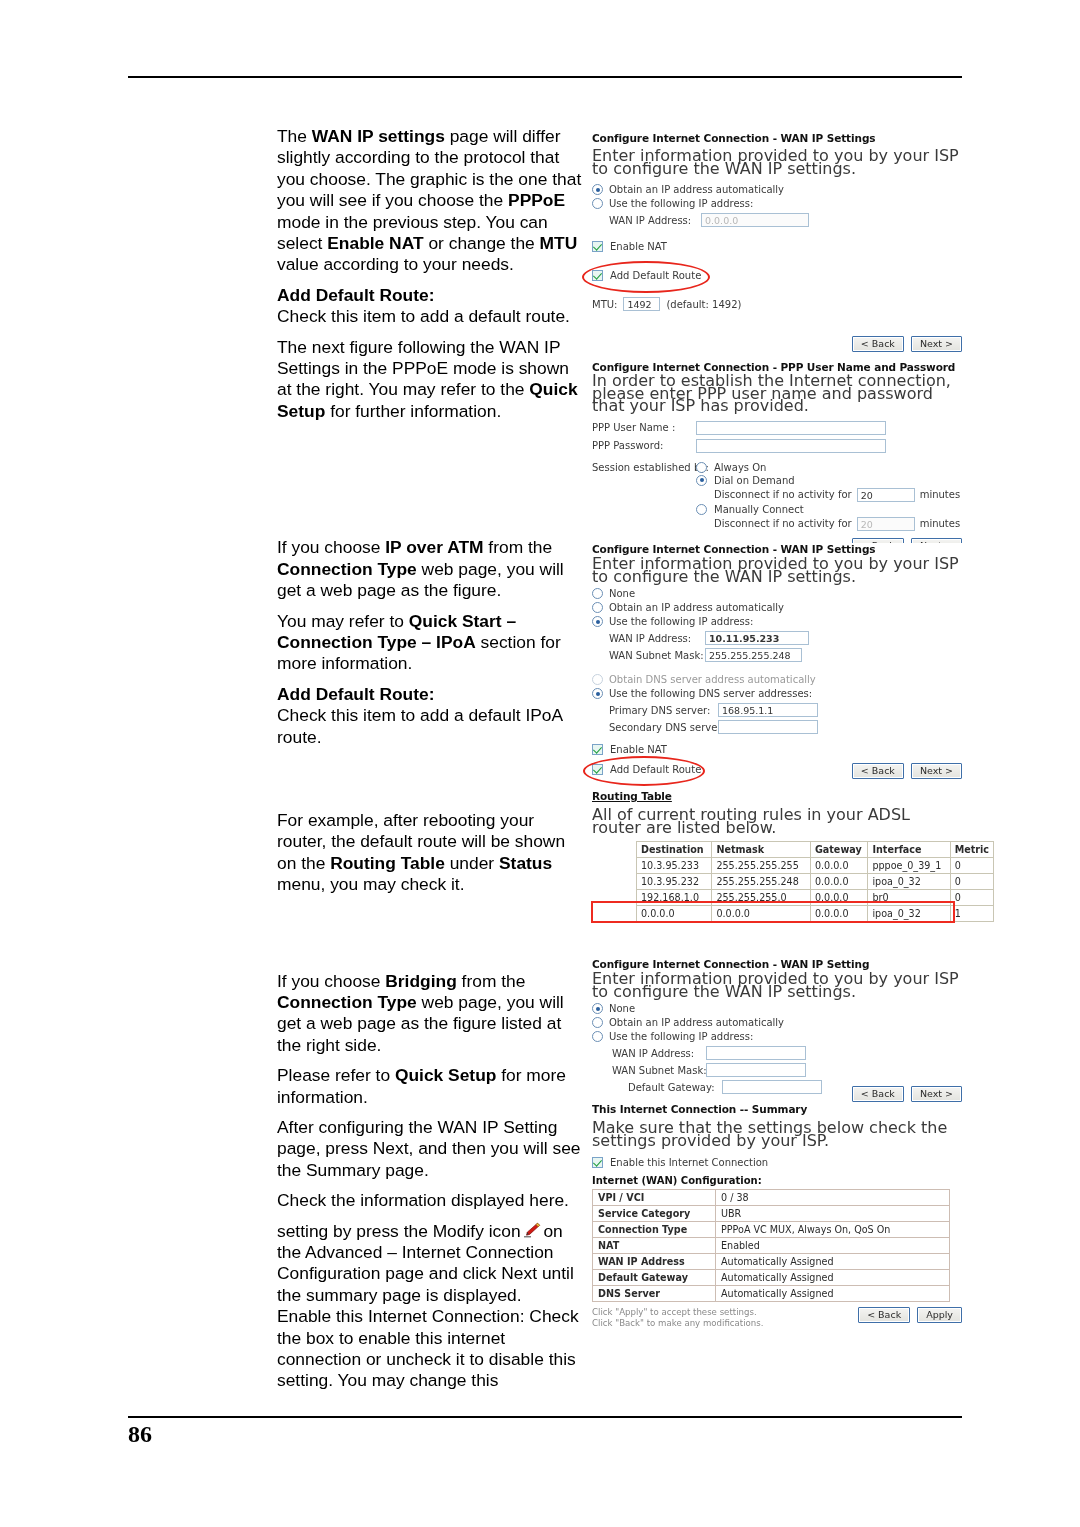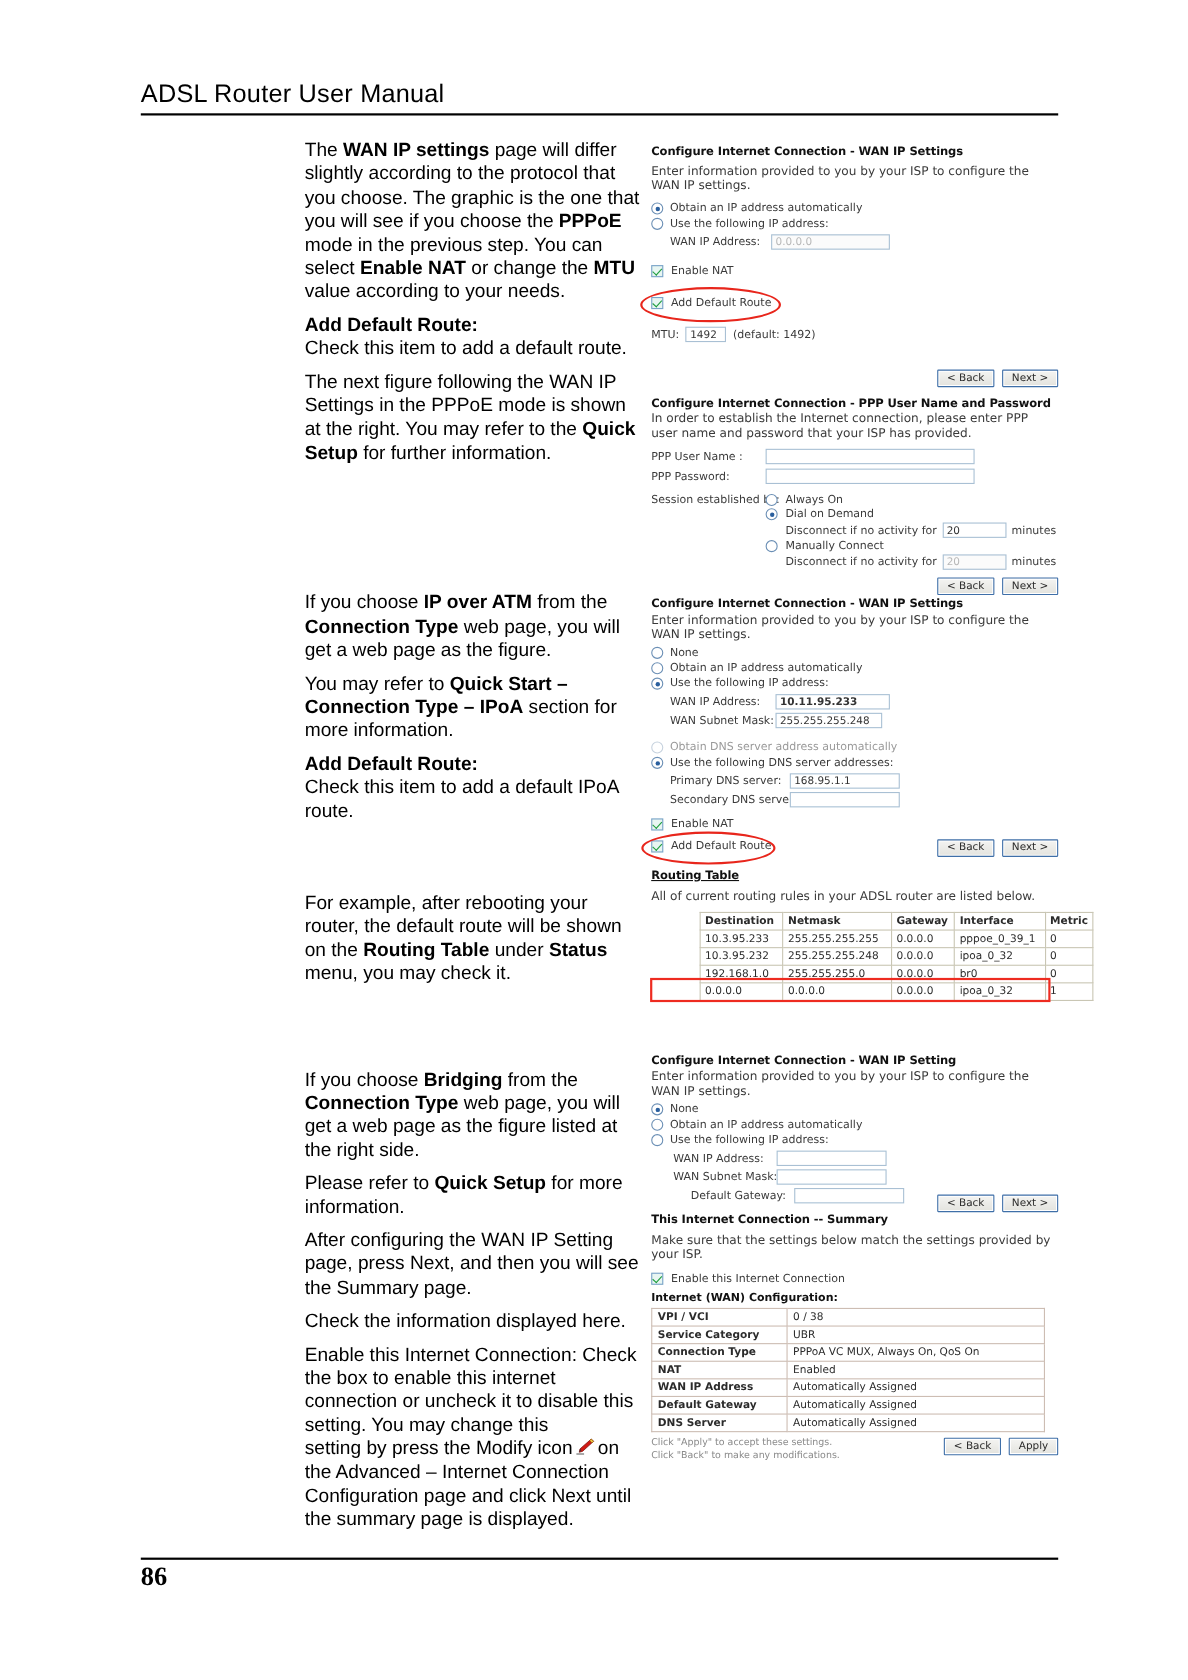--- a/index.html
+++ b/index.html
@@ -27,21 +27,21 @@
   .gap-xl{height:46px;}
   .gap-xxl{height:60px;}
   b{font-weight:bold;}
   .pencil{display:inline-block;width:18px;height:14px;position:relative;vertical-align:-2px;}
   .pencil svg{position:absolute;left:0;top:-3px;}
 
   
   .fig{position:absolute;left:592px;background:#fff;
        font-family:"DejaVu Sans", sans-serif;color:#2b2b2b;}
   .fig-title{font-weight:bold;font-size:10.5px;color:#111;letter-spacing:-.1px;}
-  .fig-desc{font-size:11px;color:#3a3a3a;margin-top:6px;line-height:12.5px;}
+  .fig-desc{font-size:16px;color:#3a3a3a;margin-top:6px;line-height:12.5px;}
 
   .row{display:flex;align-items:center;}
   .lbl{font-size:10px;color:#3a3a3a;white-space:nowrap;}
   .lbl-dim{color:#9a9a9a;}
 
   
   .radio{width:11px;height:11px;border-radius:50%;border:1px solid #6b8fb5;
          background:#fff;box-sizing:border-box;position:relative;flex:0 0 auto;}
   .radio.on::after{content:"";position:absolute;left:2.5px;top:2.5px;width:4px;height:4px;
          border-radius:50%;background:#2a5f9e;}
@@ -84,21 +84,20 @@
   .sum-cap{font-weight:bold;font-size:10px;margin:7px 0 3px;color:#111;}
 
   .apply-note{font-size:8.6px;color:#8a8a8a;line-height:10.5px;}
 </style>
 </head>
 <body>
 
 <div class="page">
 
   <div class="hdr">
-    <div class="hdr-title">ADSL Router User Manual</div>
     <div class="hdr-rule"></div>
   </div>
 
   <div class="prose">
 
     <p><span>The </span><b>WAN IP settings</b><span> page will differ slightly according to the protocol that you choose. The graphic is the one that you will see if you choose the </span><b>PPPoE</b><span> mode in the previous step. You can select </span><b>Enable NAT</b><span> or change the </span><b>MTU</b><span> value according to your needs.</span></p>
 
     <div class="gap-s"></div>
     <p><b>Add Default Route:</b></p>
     <p>Check this item to add a default route.</p>
@@ -131,27 +130,27 @@
     <div class="gap-s"></div>
     <p><span>Please refer to </span><b>Quick Setup</b><span> for more information.</span></p>
 
     <div class="gap-s"></div>
     <p>After configuring the WAN IP Setting page, press Next, and then you will see the Summary page.</p>
 
     <div class="gap-s"></div>
     <p>Check the information displayed here.</p>
 
     <div class="gap-s"></div>
-    <p>Enable this Internet Connection: Check the box to enable this internet connection or uncheck it to disable this setting. You may change this</p>
     <p><span>setting by press the Modify icon</span><span class="pencil"><svg width="20" height="17" viewBox="0 0 20 17">
             <path d="M16.5 1.2 L18.6 3.3 L8.6 12.4 L5.6 13.2 L6.3 10.2 Z" fill="#d11a14" stroke="#7a0d0a" stroke-width="0.7"></path>
             <path d="M16.5 1.2 L18.6 3.3 L17.2 4.7 L15.1 2.6 Z" fill="#f5c542" stroke="#8a6a0c" stroke-width="0.6"></path>
             <path d="M5.6 13.2 L6.3 10.2 L7.6 11.5 Z" fill="#3a3a3a"></path>
             <path d="M3 14.8 h7" stroke="#555" stroke-width="1.1"></path>
           </svg></span><span> </span><span>on the Advanced – Internet Connection Configuration page and click Next until the summary page is displayed.</span></p>
+    <p>Enable this Internet Connection: Check the box to enable this internet connection or uncheck it to disable this setting. You may change this</p>
   </div>
 
   <div class="fig" style="top:132px;width:370px;">
     <div class="fig-title">Configure Internet Connection - WAN IP Settings</div>
     <div class="fig-desc">Enter information provided to you by your ISP to configure the WAN IP settings.</div>
 
     <div class="row" style="margin-top:9px;gap:6px;">
       <span class="radio on"></span>
       <span class="lbl">Obtain an IP address automatically</span>
     </div>
@@ -374,21 +373,21 @@
       </div>
       <div class="btnrow" style="position:absolute;right:0;top:6px;">
         <button class="btn">&lt; Back</button>
         <button class="btn">Next &gt;</button>
       </div>
     </div>
   </div>
 
   <div class="fig" style="top:1103px;width:370px;">
     <div class="fig-title">This Internet Connection -- Summary</div>
-    <div class="fig-desc" style="margin-top:7px;">Make sure that the settings below match the settings provided by your ISP.</div>
+    <div class="fig-desc" style="margin-top:7px;">Make sure that the settings below check the settings provided by your ISP.</div>
 
     <div class="row" style="margin-top:10px;gap:7px;">
       <span class="cbx on"></span>
       <span class="lbl">Enable this Internet Connection</span>
     </div>
 
     <div class="sum-cap">Internet (WAN) Configuration:</div>
 
     <table class="sum">
       <tbody>

